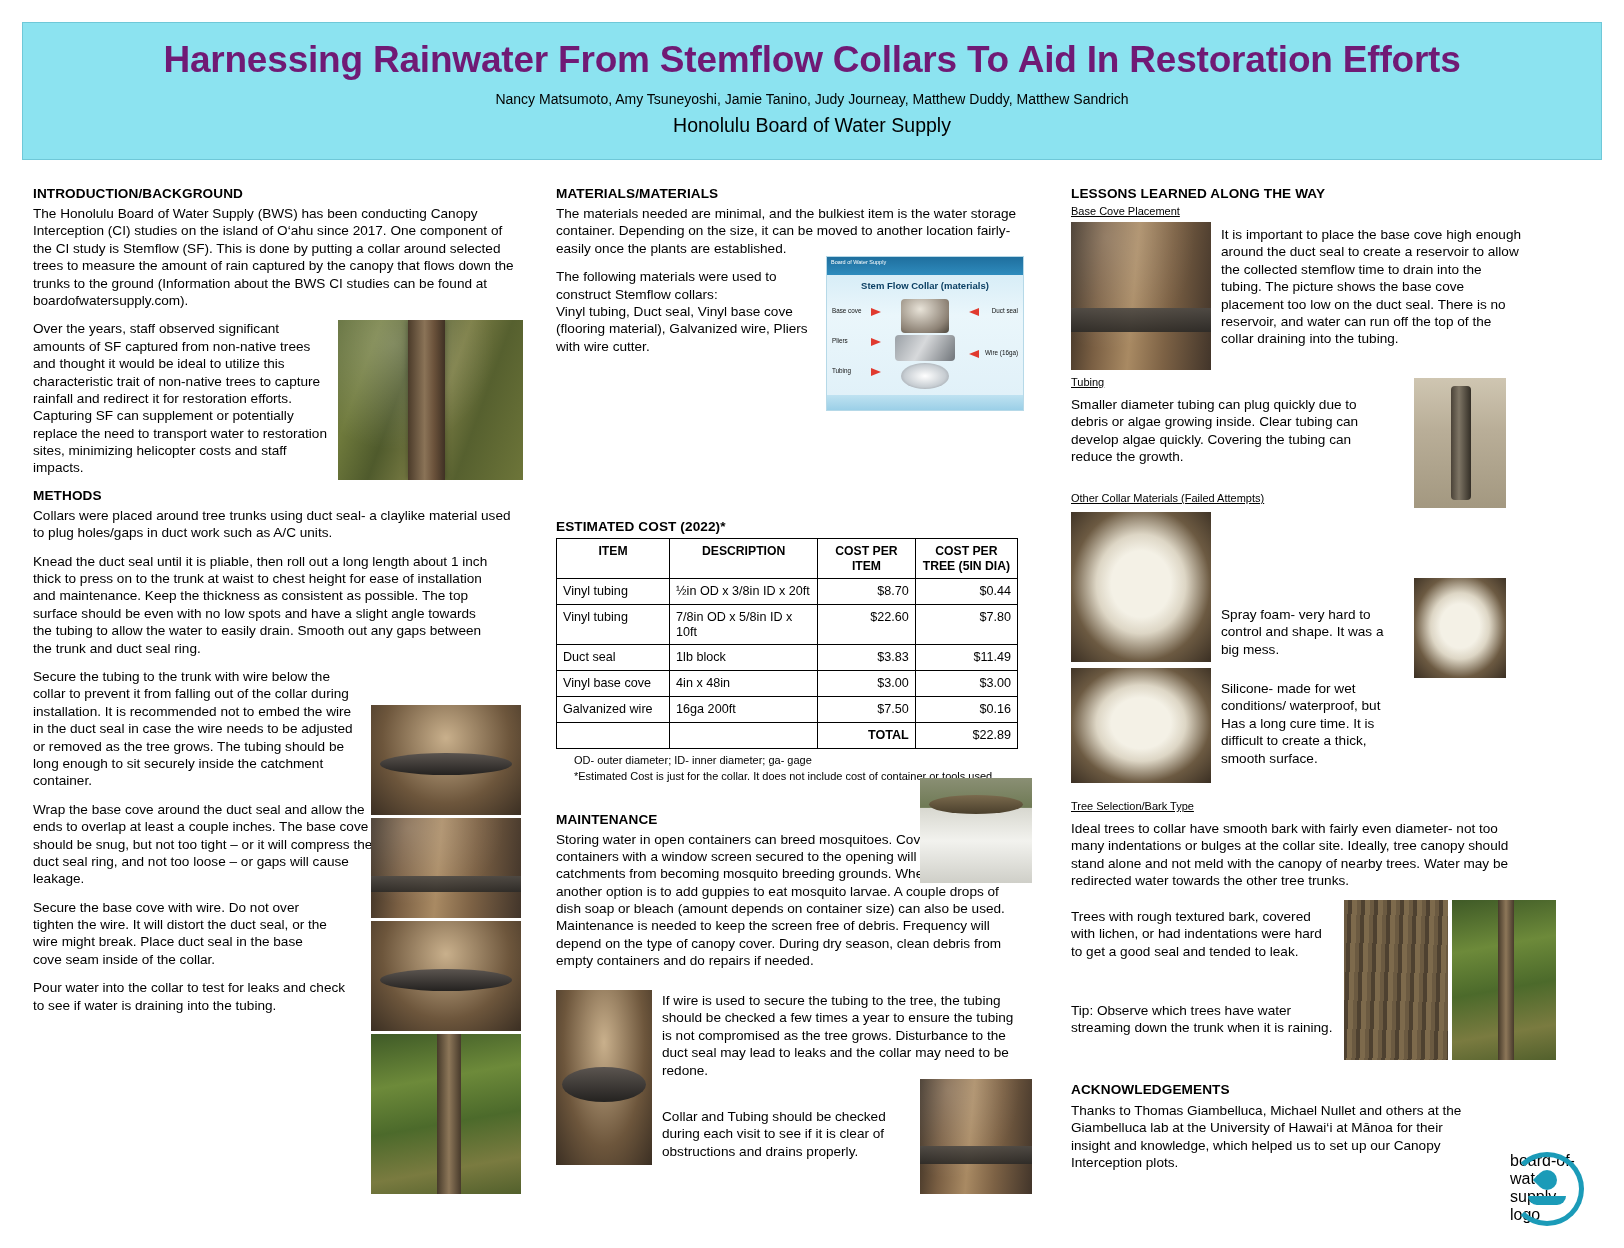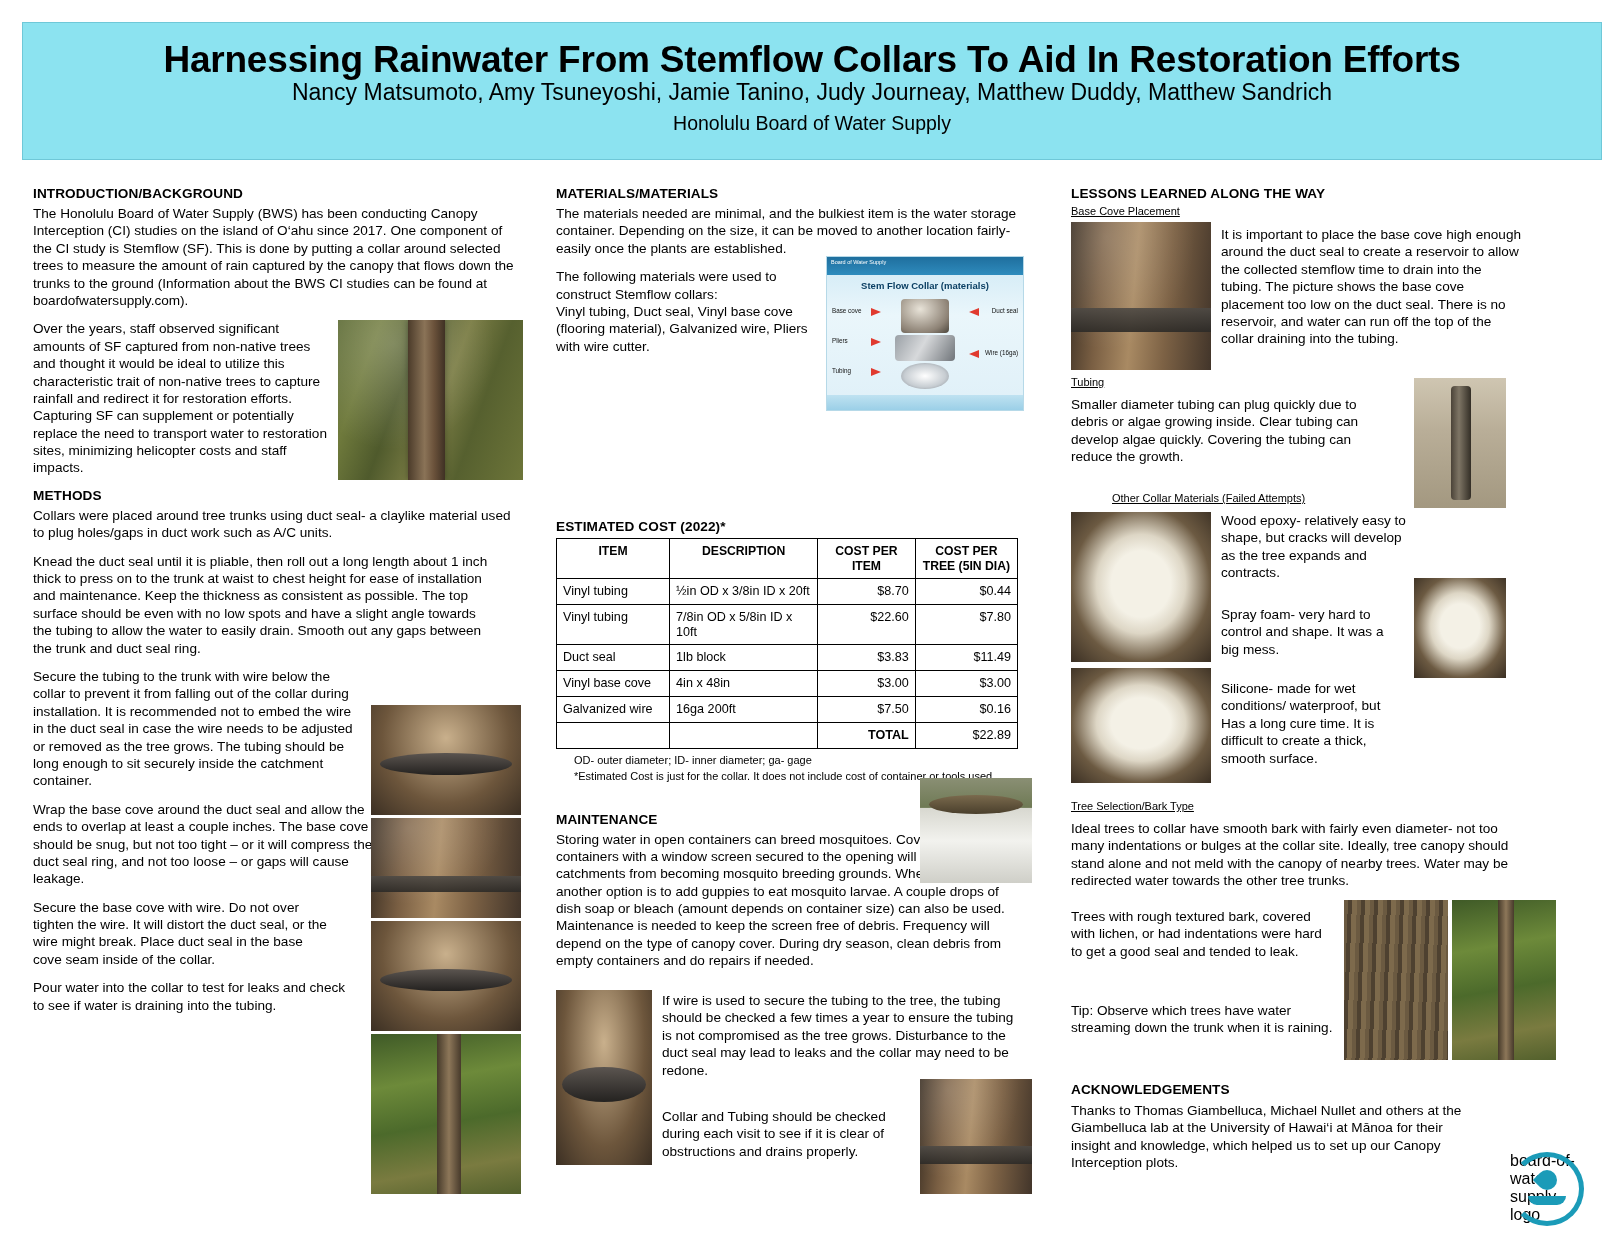--- a/index.html
+++ b/index.html
@@ -33,24 +33,25 @@
     border: 1px solid #6fc8d8;
     box-sizing: border-box;
     text-align: center;
   }
   .header .title {
     font-size: 37px;
     font-weight: bold;
     letter-spacing: -0.2px;
     margin-top: 18px;
     line-height: 1.05;
-    color: #000000;
+    color: #701a75;
   }
   .header .authors {
-    font-size: 23px;
+    font-size: 14px;
+    margin-top: 12px;
     line-height: 1.1;
   }
   .header .affil {
     font-size: 19.5px;
     margin-top: 7px;
   }
   
   .col {
     position: absolute;
     top: 186px;
@@ -441,26 +442,25 @@
     
   </div>
   <p class="body" style="position:absolute; left:1221px; top:226px; width:300px;">It is important to place the base cove high enough around the duct seal to create a reservoir to allow the collected stemflow time to drain into the tubing.  The picture shows the base cove placement too low on the duct seal. There is no reservoir, and water can run off the top of the collar draining into the tubing.</p>
 
   <h3 class="sub" style="position:absolute; left:1071px; top:376px;">Tubing</h3>
   <p class="body" style="position:absolute; left:1071px; top:396px; width:318px;">Smaller diameter tubing can plug quickly due to debris or algae growing inside. Clear tubing can develop algae quickly.  Covering the tubing can reduce the growth.</p>
   <div class="photo ph-wall" style="position:absolute; left:1414px; top:378px; width:92px; height:130px;">
     
   </div>
 
-  <h3 class="sub" style="position:absolute; left:1112px; top:492px;">Other Collar Materials (Failed Attempts)</h3>
+  <h3 class="sub" style="position:absolute; left:1071px; top:492px;">Other Collar Materials (Failed Attempts)</h3>
 
   <div class="photo ph-white-foam" style="position:absolute; left:1071px; top:512px; width:140px; height:150px;">
     
   </div>
-  <p class="body" style="position:absolute; left:1221px; top:512px; width:190px;">Wood epoxy- relatively easy to shape, but cracks will develop as the tree expands and contracts.</p>
   <p class="body" style="position:absolute; left:1221px; top:606px; width:180px;">Spray foam- very hard to control and shape. It was a big mess.</p>
   <div class="photo ph-white-foam" style="position:absolute; left:1414px; top:578px; width:92px; height:100px;">
     
   </div>
   <div class="photo ph-white-foam" style="position:absolute; left:1071px; top:668px; width:140px; height:115px;">
     
   </div>
   <p class="body" style="position:absolute; left:1221px; top:680px; width:185px;">Silicone- made for wet conditions/ waterproof, but Has a long cure time. It is difficult to create a thick, smooth surface.</p>
 
   <h3 class="sub" style="position:absolute; left:1071px; top:800px;">Tree Selection/Bark Type</h3>

